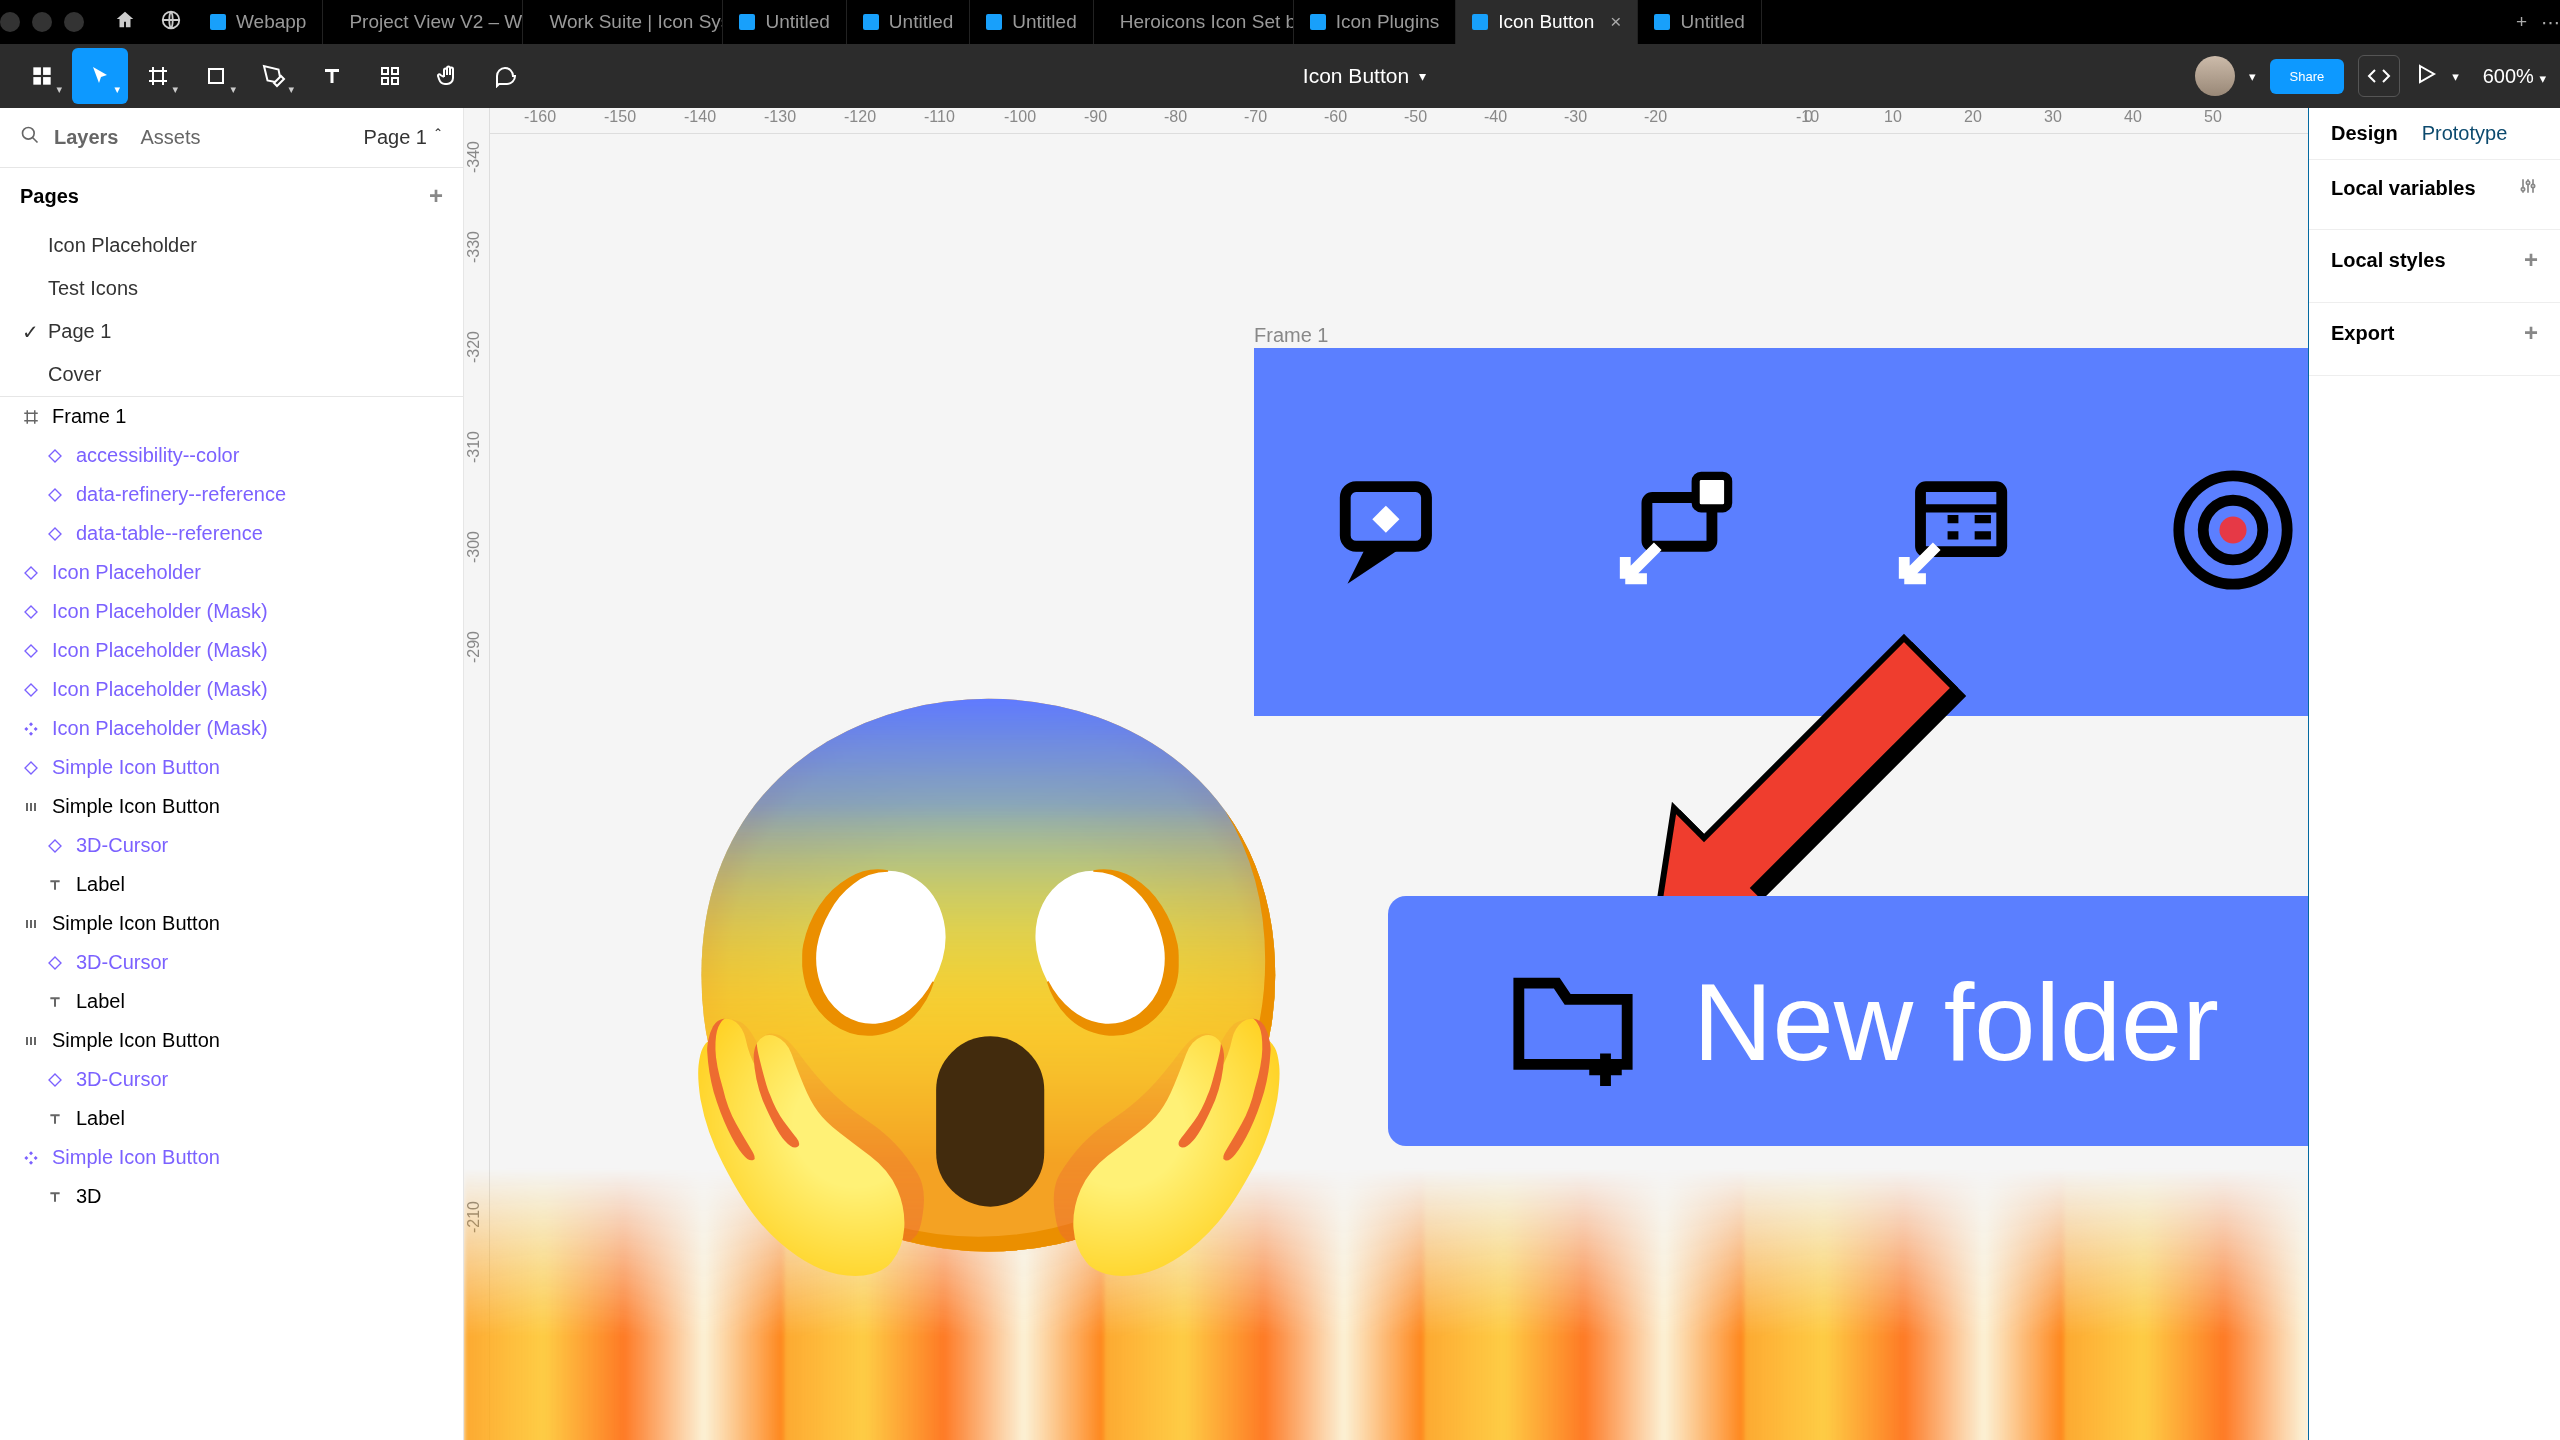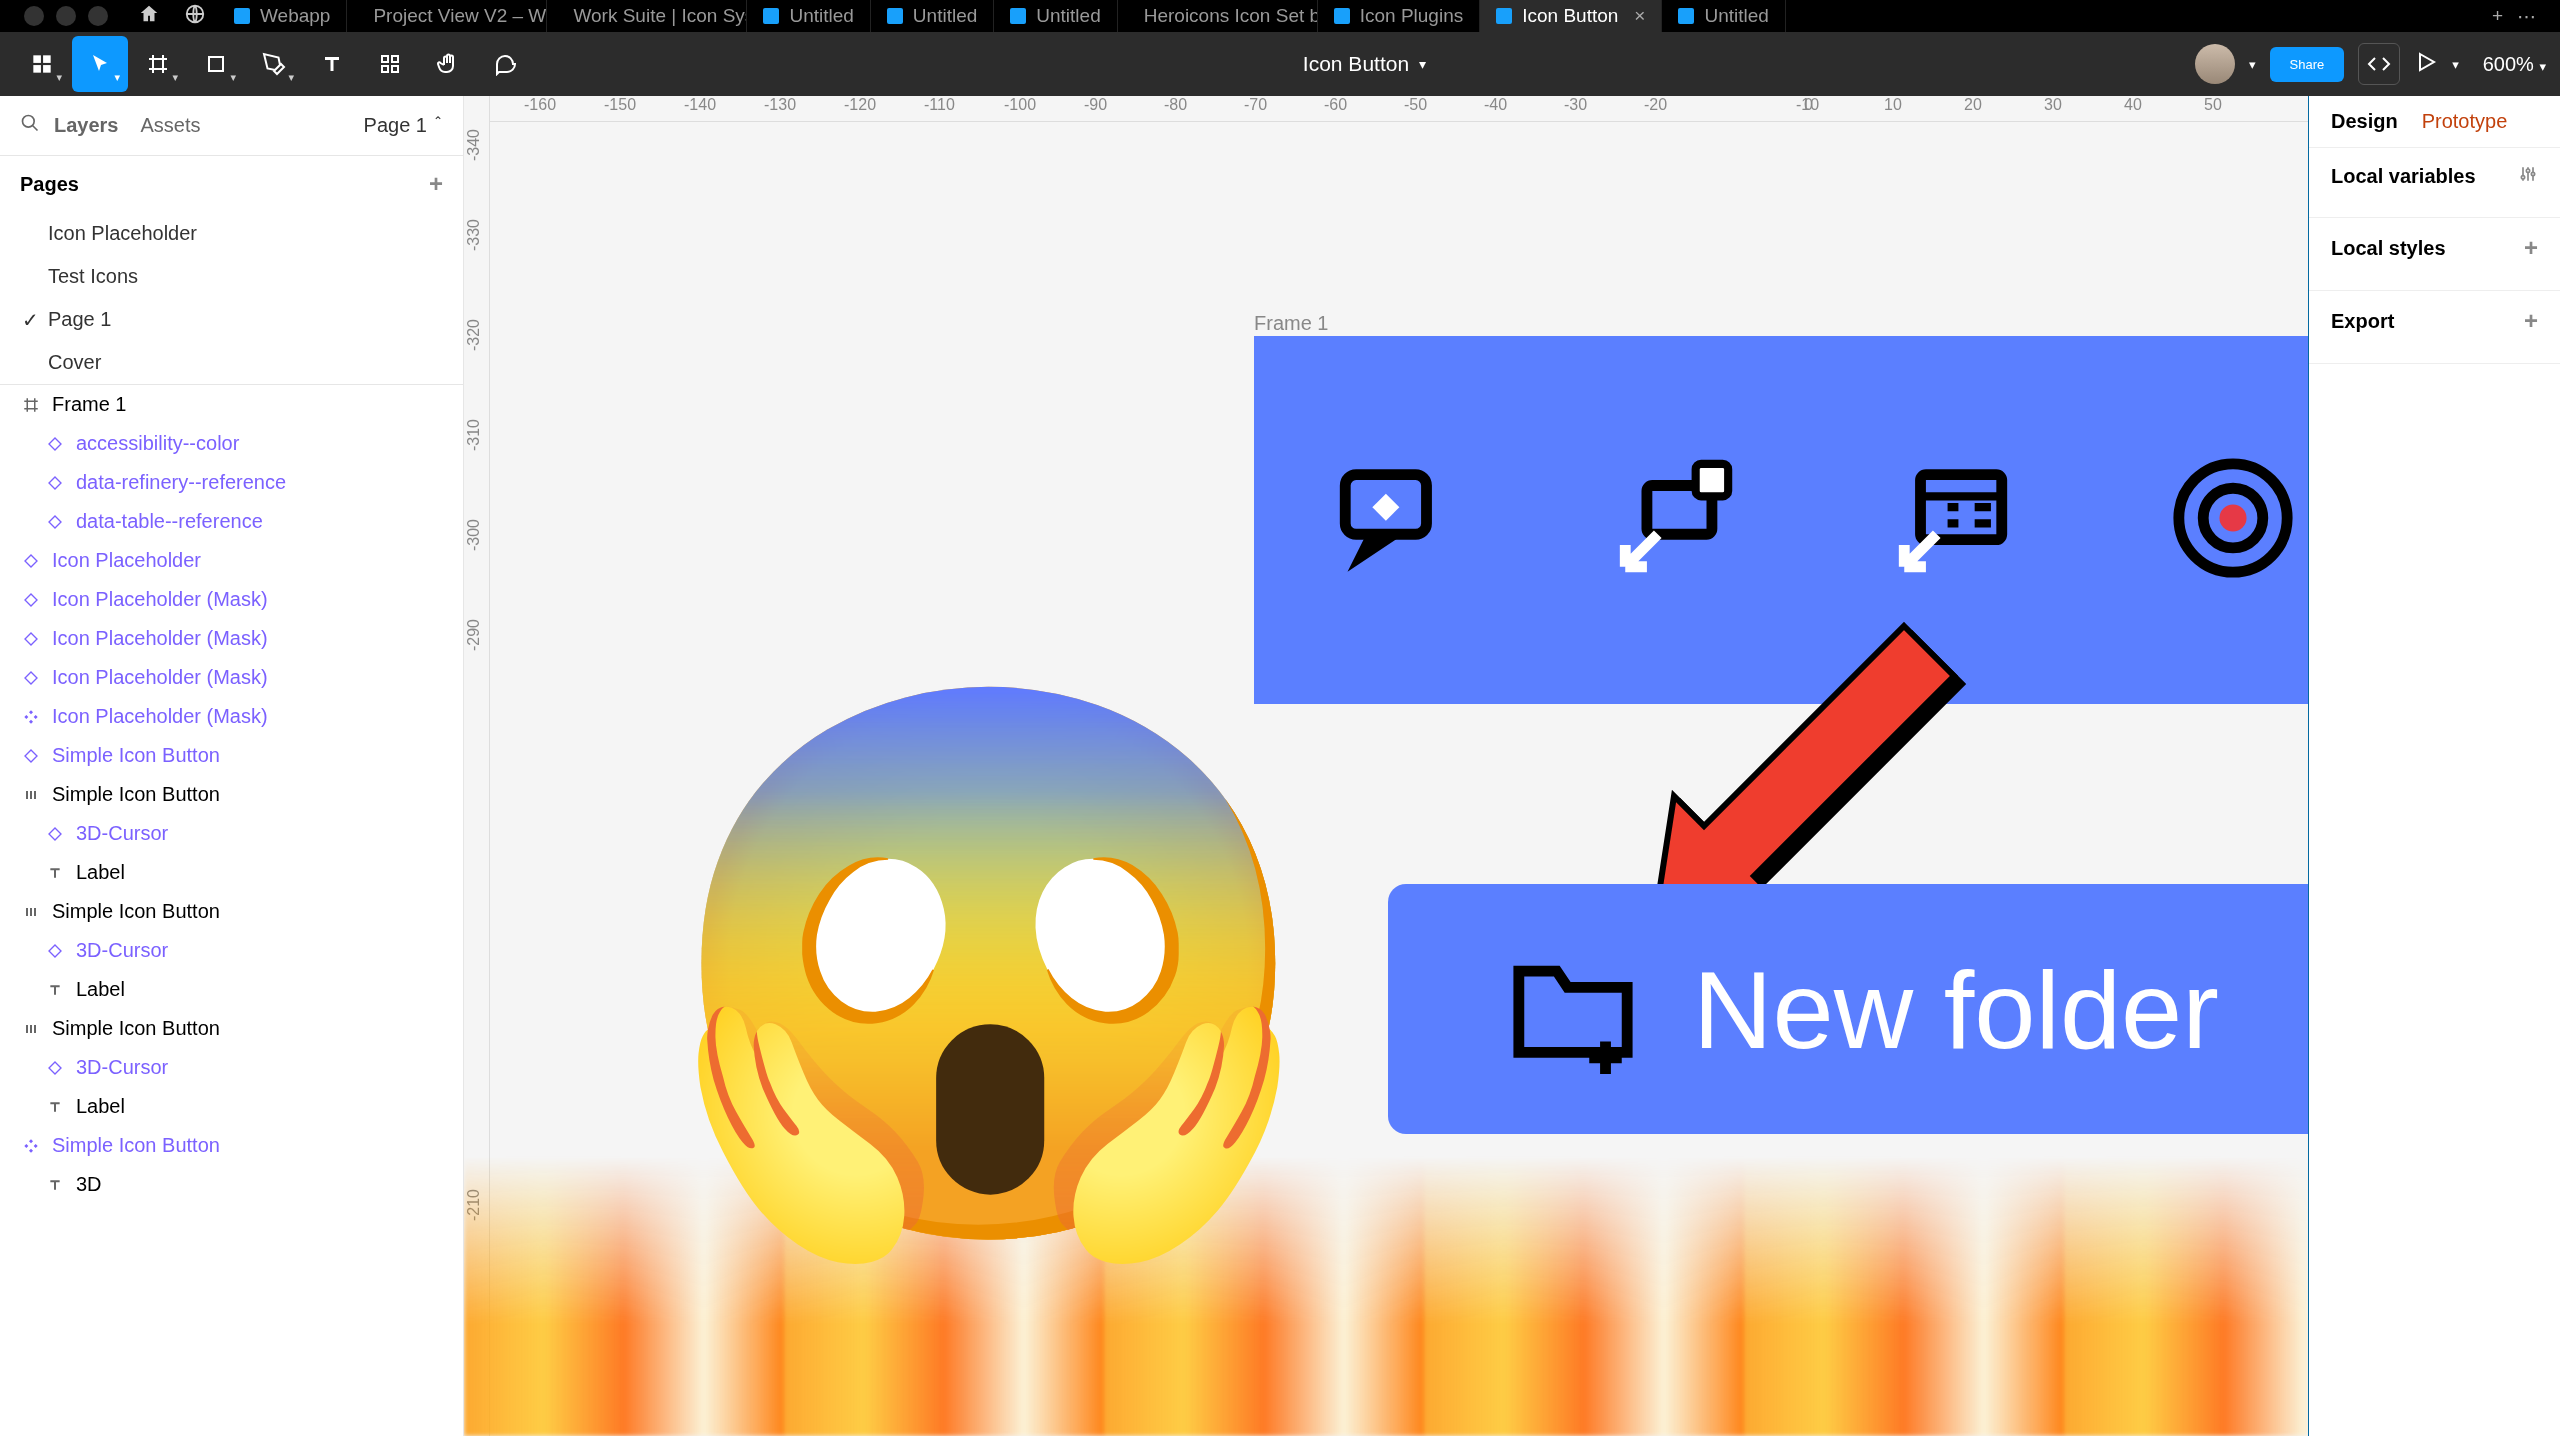--- a/index.html
+++ b/index.html
@@ -1,18 +1,18 @@
 <!DOCTYPE html>
 <html><head>
 <meta charset="utf-8">
 <style>
 * { margin: 0; padding: 0; box-sizing: border-box; font-family: -apple-system, BlinkMacSystemFont, "Segoe UI", sans-serif; }
 body { width: 2560px; height: 1440px; overflow: hidden; background: #fff; position: relative; }
 
-.titlebar { height: 32px; background: #000; display: flex; align-items: center; padding: 0 24px; color: #aaa; font-size: 19px; }
+.titlebar { height: 44px; background: #000; display: flex; align-items: center; padding: 0 0; color: #aaa; font-size: 19px; }
 .traffic { display: flex; gap: 12px; margin-right: 18px; }
 .traffic span { width: 20px; height: 20px; border-radius: 50%; background: #333; }
 .home-ico, .world-ico { margin: 0 12px; color: #ccc; }
 .tabs { display: flex; height: 100%; flex: 1; }
 .tab { display: flex; align-items: center; gap: 10px; padding: 0 16px; border-right: 1px solid #222; font-size: 19px; color: #999; white-space: nowrap; max-width: 200px; overflow: hidden; }
 .tab.active { background: #2c2c2c; color: #fff; }
 .tab-ico { width: 16px; height: 16px; background: #18a0fb; border-radius: 2px; }
 .tab-close { margin-left: 6px; color: #aaa; }
 .tab-new { padding: 0 14px; color: #aaa; }
 .titlebar-ext { margin-left: auto; color: #aaa; }
@@ -65,21 +65,21 @@
 .arrow { position: absolute; top: 510px; left: 1150px; }
 .big-btn { position: absolute; top: 788px; left: 924px; width: 946px; height: 250px; background: #5b7fff; border-radius: 18px; display: flex; align-items: center; justify-content: center; gap: 50px; }
 .big-btn-text { color: #fff; font-size: 110px; font-weight: 400; }
 
 .emoji { position: absolute; top: 600px; left: 190px; font-size: 540px; line-height: 1; z-index: 5; }
 .fire { position: absolute; bottom: 0; left: 0; right: 0; height: 280px; background: repeating-linear-gradient(90deg, rgba(255,150,0,0.8) 0px, rgba(255,200,50,0.9) 80px, rgba(255,100,0,0.85) 160px, rgba(255,240,200,0.7) 240px, rgba(255,120,0,0.9) 320px); filter: blur(2px); z-index: 4; mask-image: linear-gradient(to top, black 40%, transparent 100%); -webkit-mask-image: linear-gradient(to top, black 40%, transparent 100%);}
 
 .rightpanel { width: 252px; border-left: 1px solid #0369a1; background: #fff; font-size: 20px; }
 .rp-tabs { display: flex; gap: 24px; padding: 14px 22px; border-bottom: 1px solid #eee; }
 .rp-tabs .act { font-weight: 600; }
-.rp-tabs span:not(.act) { color: #c2410c; }
+.rp-tabs span:not(.act) { color: #0c4a6e; }
 .rp-sec { padding: 16px 22px; border-bottom: 1px solid #eee; }
 .rp-sec-hdr { font-weight: 600; margin-bottom: 12px; display: flex; justify-content: space-between; align-items: center;}
 .rp-row { display: flex; align-items: center; gap: 14px; }
 .swatch { width: 24px; height: 24px; background: #f5f5f5; border: 1px solid #ddd; }
 .rp-val { color: #333; }
 .rp-pct { margin-left: auto; margin-right: 20px; }
 .eye { color: #888; }
 .plus { color: #888; font-size: 24px; }
 </style>
 </head>

